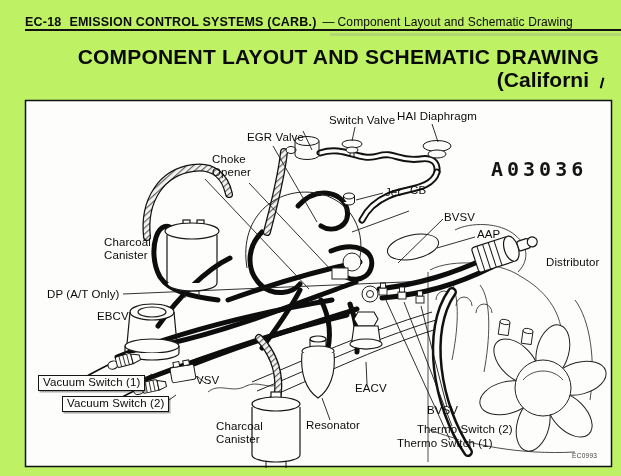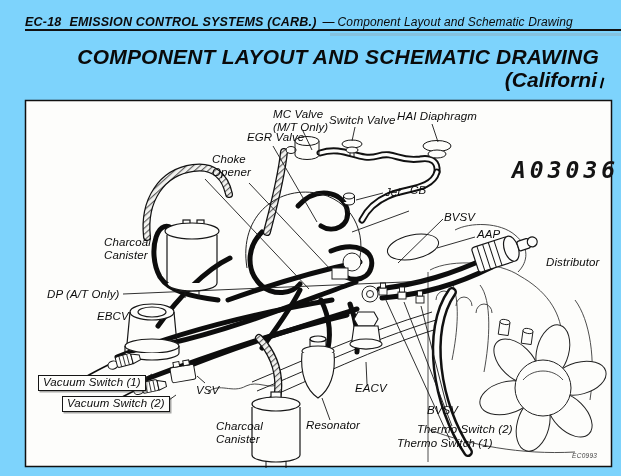--- a/index.html
+++ b/index.html
@@ -1,38 +1,38 @@
 <!DOCTYPE html>
 <html><head>
 <meta charset="utf-8">
 <style>
   html,body{margin:0;padding:0;background:#e8e8e4;}
   .stage{
-    position:relative;width:621px;height:476px;background:#7dd3fc;
-    font-family:"Liberation Sans",sans-serif;color:#0a0a0a;overflow:hidden;font-style:italic;
+    position:relative;width:621px;height:476px;background:#bef264;
+    font-family:"Liberation Sans",sans-serif;color:#0a0a0a;overflow:hidden;
   }
   
   .hdr{position:absolute;top:12px;left:25px;width:586px;white-space:nowrap;}
   .hdr .code{font-weight:bold;font-size:12.5px;letter-spacing:.2px;}
   .hdr .sect{font-weight:bold;font-size:12.5px;letter-spacing:.2px;margin-left:8px;}
   .hdr .dash{font-size:12px;margin:0 3px 0 6px;}
   .hdr .sub{font-size:12px;letter-spacing:.1px;}
   .rule1{position:absolute;top:29px;left:25px;width:596px;height:2px;background:#111;}
   .rule2{position:absolute;top:33px;left:330px;width:291px;height:3px;background:#999;opacity:.3;}
   
   .title1{position:absolute;top:45px;right:22px;font-weight:bold;font-size:21px;letter-spacing:.2px;}
-  .title2{position:absolute;top:68px;right:14px;font-weight:bold;font-size:21px;display:flex;align-items:flex-end;}
+  .title2{position:absolute;top:68px;right:14px;font-weight:bold;font-size:21px;display:flex;align-items:flex-end;gap:8px;}
   .cutmark{display:inline-block;width:4px;height:11px;margin:0 0 3px 4px;border-left:2.5px solid #000;transform:rotate(14deg);}
   
   .fig{position:absolute;left:25px;top:100px;width:585px;height:365px;border:1.5px solid #111;background:#fdfdfb;}
   svg.draw{position:absolute;left:0;top:0;}
   
   .lbl{position:absolute;font-size:11.5px;line-height:12.5px;white-space:pre-line;color:#0b0b0b;letter-spacing:.1px;}
   .lbl.boxed{border:1.4px solid #151515;padding:0 4px 1px 4px;box-shadow:1.5px 1.5px 0 rgba(40,40,40,.4);background:#fdfdfb;white-space:nowrap;}
-  .figcode{position:absolute;left:512px;top:157px;font-family:"DejaVu Sans Mono",monospace;font-weight:bold;font-size:23px;letter-spacing:4px;color:#141414;}
+  .figcode{position:absolute;left:491px;top:157px;font-family:"DejaVu Sans Mono",monospace;font-weight:bold;font-size:20px;letter-spacing:4px;color:#141414;}
   .refcode{position:absolute;left:572px;top:452px;font-size:6.5px;color:#444;letter-spacing:.3px;}
 </style>
 </head>
 <body>
 
 <div class="stage">
 
   <div class="hdr">
     <span class="code">EC-18</span><span class="sect">EMISSION CONTROL SYSTEMS (CARB.)</span><span class="dash">—</span><span class="sub">Component Layout and Schematic Drawing</span>
   </div>
@@ -277,38 +277,36 @@
       <path d="M 447,407 L 421,306"></path>
       <path d="M 452,426 L 404,302"></path>
       <path d="M 450,440 L 385,298"></path>
     </g>
 
     <rect x="25.5" y="100.5" width="586" height="366" fill="none" stroke="#111" stroke-width="1.5"></rect>
   </svg>
 
   <div class="lbl" style="left:212px;top:153px">Choke
 Opener</div>
-  <div class="lbl" style="left:273px;top:108px">MC Valve
-(M/T Only)</div>
   <div class="lbl" style="left:247px;top:131px">EGR Valve</div>
   <div class="lbl" style="left:329px;top:114px">Switch Valve</div>
   <div class="lbl" style="left:397px;top:110px">HAI Diaphragm</div>
   <div class="figcode">A03036</div>
   <div class="lbl" style="left:385px;top:186px">Jet</div>
   <div class="lbl" style="left:410px;top:184px">CB</div>
   <div class="lbl" style="left:444px;top:211px">BVSV</div>
   <div class="lbl" style="left:477px;top:228px">AAP</div>
   <div class="lbl" style="left:546px;top:256px">Distributor</div>
   <div class="lbl" style="left:104px;top:236px">Charcoal
 Canister</div>
   <div class="lbl" style="left:47px;top:288px">DP (A/T Only)</div>
   <div class="lbl" style="left:97px;top:310px">EBCV</div>
   <div class="lbl boxed" style="left:38px;top:375px">Vacuum Switch (1)</div>
   <div class="lbl boxed" style="left:62px;top:396px">Vacuum Switch (2)</div>
-  <div class="lbl" style="left:196px;top:384px">VSV</div>
+  <div class="lbl" style="left:196px;top:374px">VSV</div>
   <div class="lbl" style="left:216px;top:420px">Charcoal
 Canister</div>
   <div class="lbl" style="left:306px;top:419px">Resonator</div>
   <div class="lbl" style="left:355px;top:382px">EACV</div>
   <div class="lbl" style="left:427px;top:404px">BVSV</div>
   <div class="lbl" style="left:417px;top:423px">Thermo Switch (2)</div>
   <div class="lbl" style="left:397px;top:437px">Thermo Switch (1)</div>
   <div class="refcode">EC0993</div>
 
 </div>

